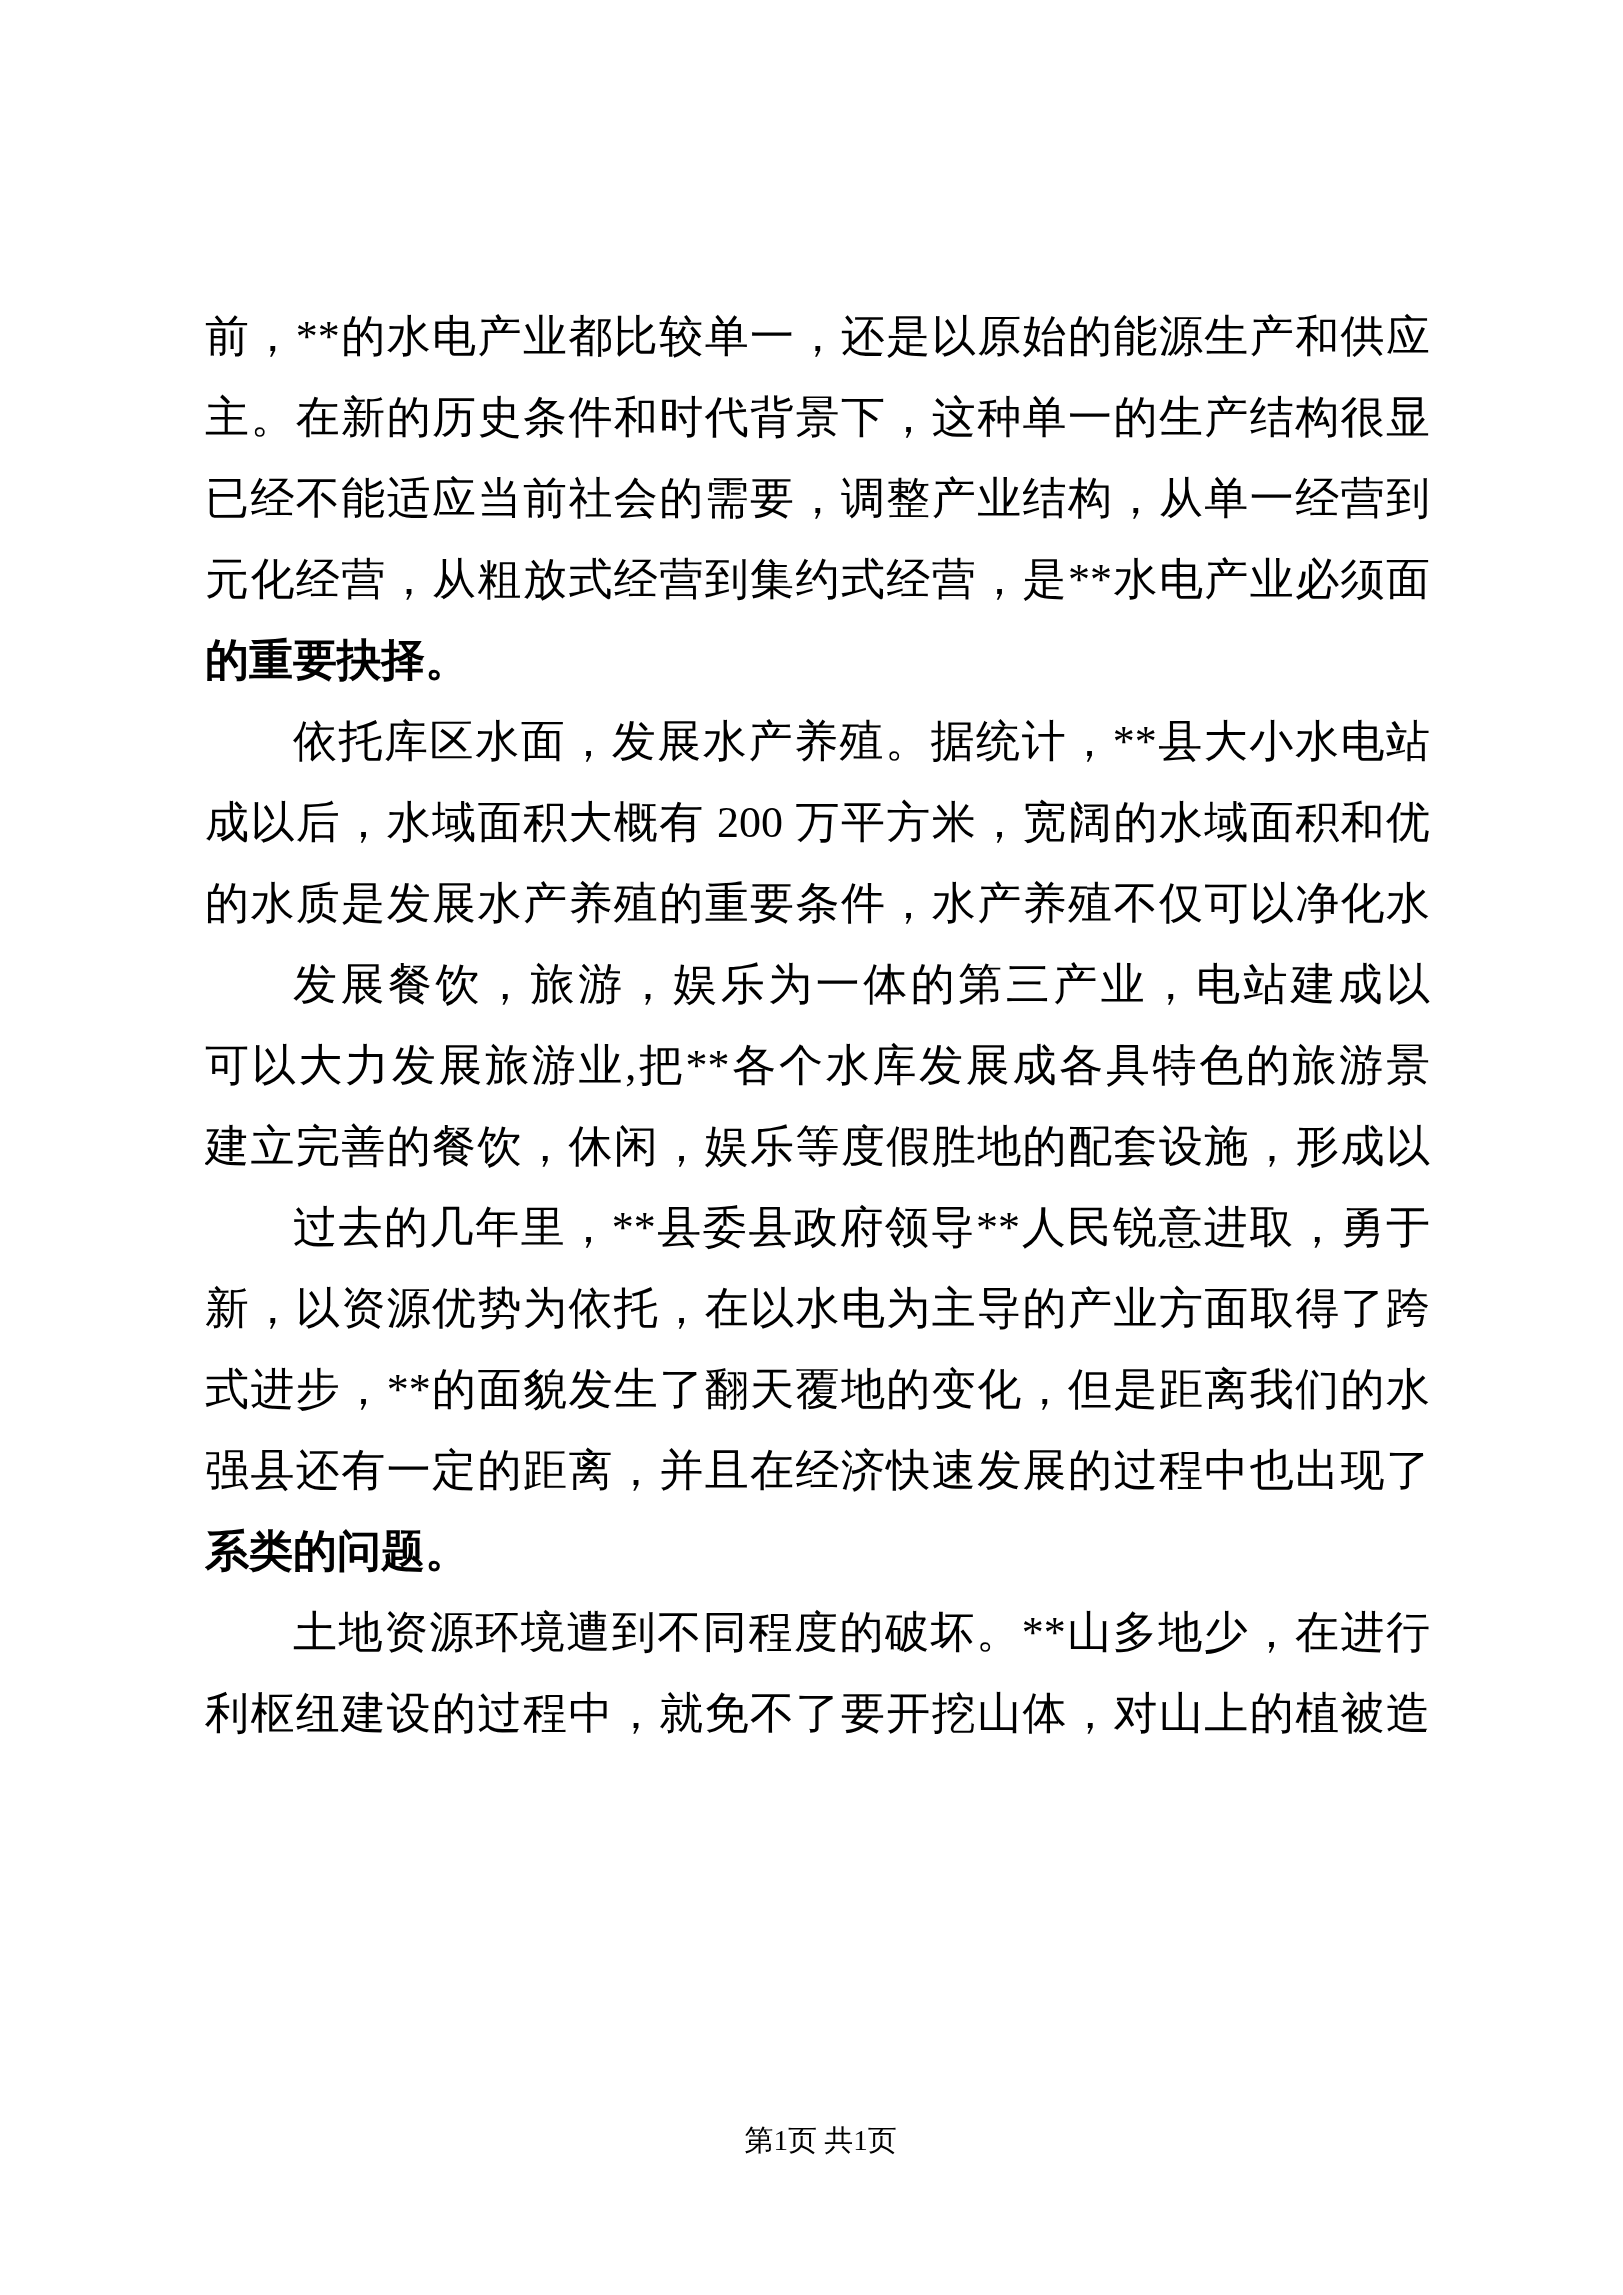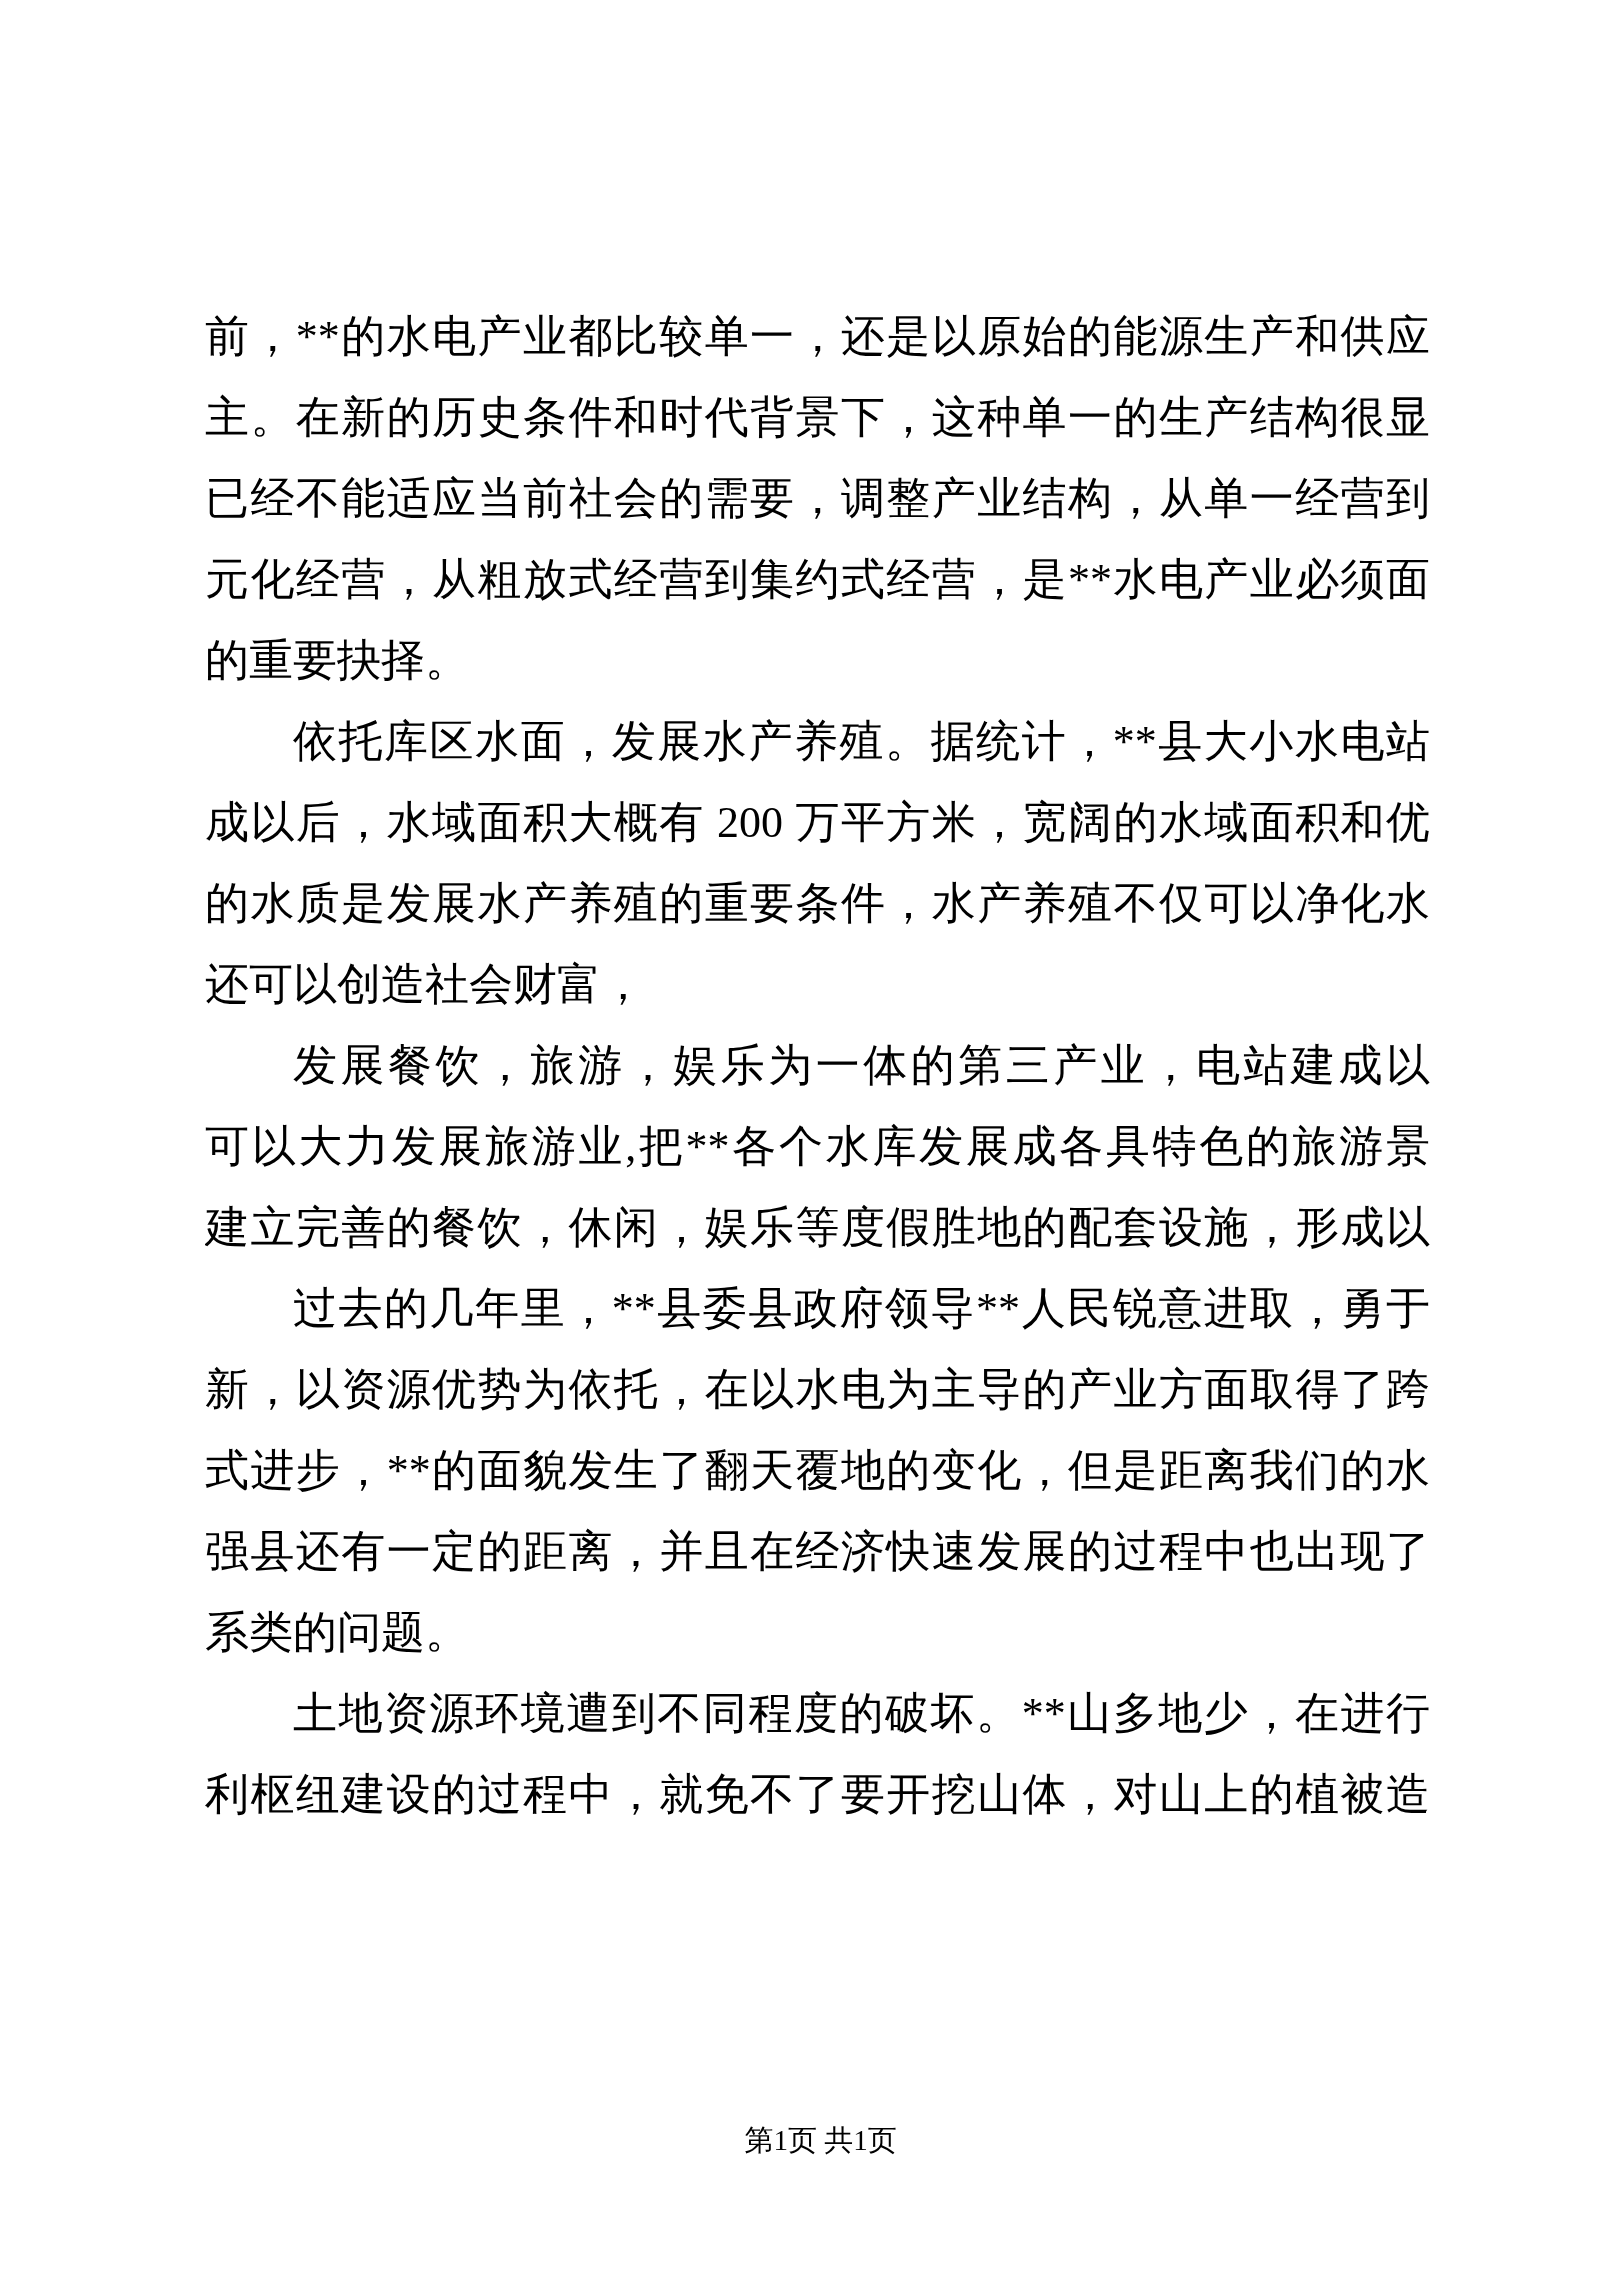--- a/index.html
+++ b/index.html
@@ -27,20 +27,21 @@
   }
   .line {
     text-align: justify;
     text-align-last: justify;
     white-space: normal;
     overflow: hidden;
     height: 81px;
   }
   .line.short {
     text-align-last: left;
+    font-weight: bold;
   }
   .line.indent {
     text-indent: 2em;
   }
   .footer {
     position: absolute;
     top: 2122px;
     left: 9px;
     width: 100%;
     text-align: center;
@@ -55,21 +56,20 @@
 <div class="page">
   <div class="body-text">
     <div class="line">前，**的水电产业都比较单一，还是以原始的能源生产和供应为</div>
     <div class="line">主。在新的历史条件和时代背景下，这种单一的生产结构很显然</div>
     <div class="line">已经不能适应当前社会的需要，调整产业结构，从单一经营到多</div>
     <div class="line">元化经营，从粗放式经营到集约式经营，是**水电产业必须面对</div>
     <div class="line short">的重要抉择。</div>
     <div class="line indent">依托库区水面，发展水产养殖。据统计，**县大小水电站建</div>
     <div class="line">成以后，水域面积大概有 200 万平方米，宽阔的水域面积和优质</div>
     <div class="line">的水质是发展水产养殖的重要条件，水产养殖不仅可以净化水质</div>
-    <div class="line short">还可以创造社会财富，</div>
     <div class="line indent">发展餐饮，旅游，娱乐为一体的第三产业，电站建成以后，</div>
     <div class="line">可以大力发展旅游业,把**各个水库发展成各具特色的旅游景点，</div>
     <div class="line">建立完善的餐饮，休闲，娱乐等度假胜地的配套设施，形成以水</div>
     <div class="line indent">过去的几年里，**县委县政府领导**人民锐意进取，勇于创</div>
     <div class="line">新，以资源优势为依托，在以水电为主导的产业方面取得了跨越</div>
     <div class="line">式进步，**的面貌发生了翻天覆地的变化，但是距离我们的水电</div>
     <div class="line">强县还有一定的距离，并且在经济快速发展的过程中也出现了一</div>
     <div class="line short">系类的问题。</div>
     <div class="line indent">土地资源环境遭到不同程度的破坏。**山多地少，在进行水</div>
     <div class="line">利枢纽建设的过程中，就免不了要开挖山体，对山上的植被造成</div>

